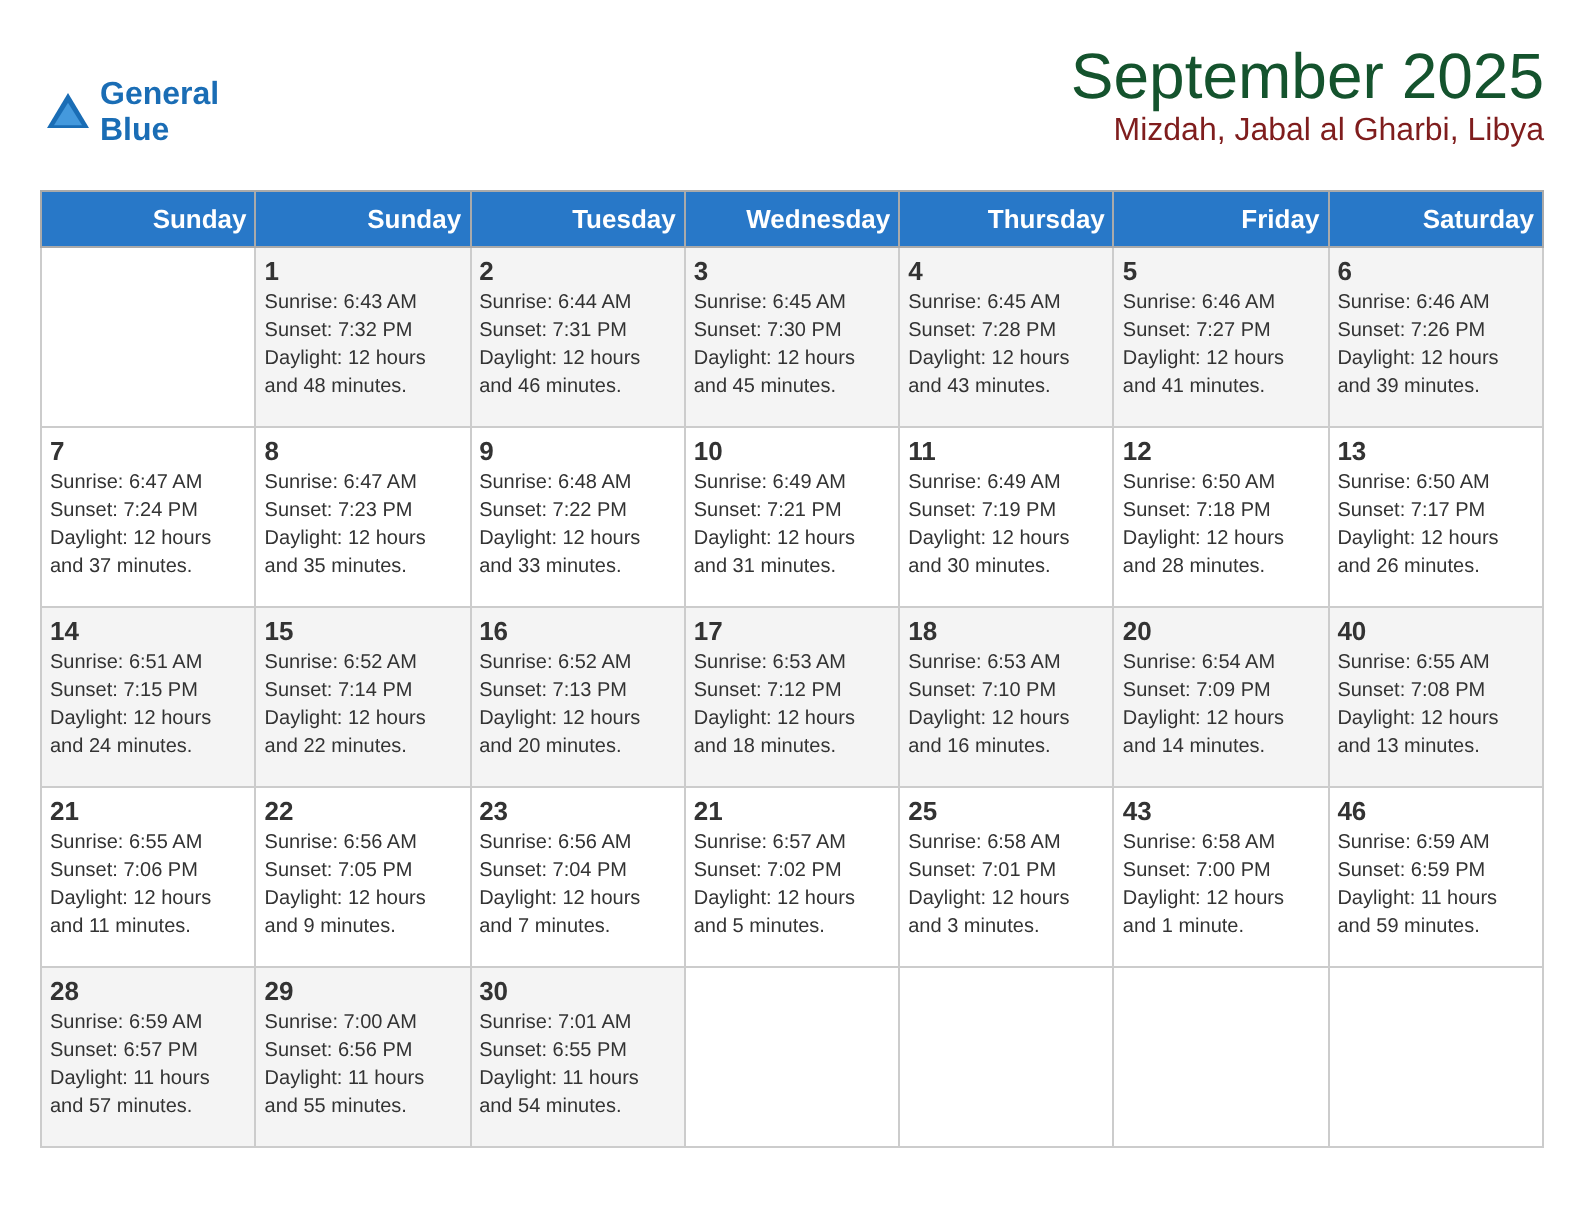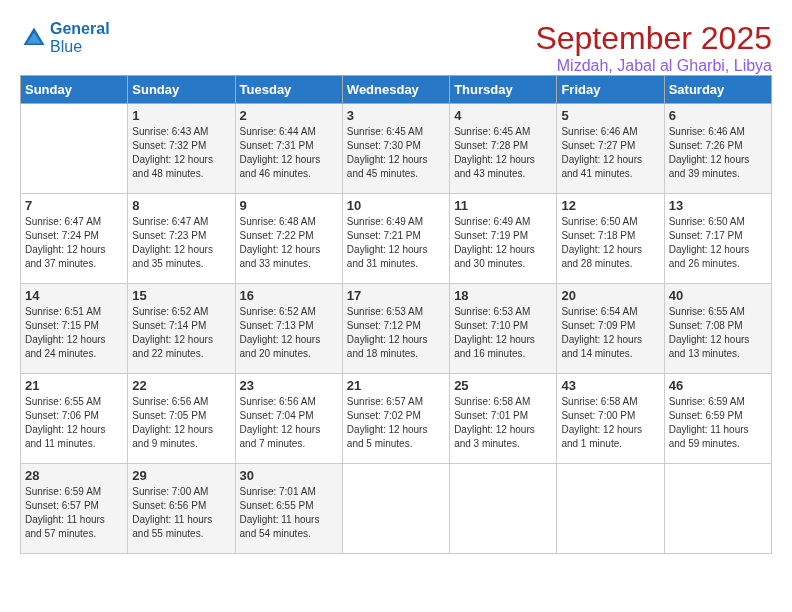--- a/index.html
+++ b/index.html
@@ -5,55 +5,55 @@
     * { box-sizing: border-box; margin: 0; padding: 0; }
     body {
       font-family: Arial, sans-serif;
       background: #fff;
       width: 792px;
       min-height: 612px;
       padding: 20px;
     }
     .header {
       display: flex;
-      align-items: flex-start;
+      align-items: flex-end;
       justify-content: space-between;
-      margin-bottom: 0;
+      margin-bottom: 20px;
     }
     .logo {
       display: flex;
       align-items: center;
     }
     .logo-icon {
       width: 28px;
       height: 28px;
       margin-right: 2px;
     }
     .title-block {
       text-align: right;
     }
     .month-title {
       font-size: 32px;
-      color: #b91c1c;
+      color: #14532d;
       font-weight: normal;
     }
     .location-title {
       font-size: 16px;
-      color: #8b5cf6;
+      color: #7f1d1d;
     }
     table {
       width: 100%;
       border-collapse: collapse;
       font-size: 11px;
     }
     thead tr th {
       background-color: #2878c8;
       color: white;
       padding: 6px 4px;
-      text-align: left;
+      text-align: right;
       font-size: 13px;
       font-weight: bold;
       border: 1px solid #aaa;
     }
     tbody tr td {
       border: 1px solid #ccc;
       vertical-align: top;
       padding: 4px 4px;
       min-height: 80px;
       height: 90px;
@@ -87,21 +87,21 @@
 <body>
 
 <div class="header">
   <div class="logo">
     <svg class="logo-icon" viewBox="0 0 40 40" xmlns="http://www.w3.org/2000/svg">
       <polygon points="20,5 35,30 5,30" fill="#1a6db5"></polygon>
       <polygon points="20,12 30,28 10,28" fill="#4499dd"></polygon>
     </svg>
     <div>
       <div style="font-size:16px; font-weight:bold; color:#1a6db5;">General</div>
-      <div style="font-size:16px; font-weight:normal; color:#1a6db5;">Blue</div>
+      <div style="font-size:16px; font-weight:bold; color:#1a6db5;">Blue</div>
     </div>
   </div>
   <div class="title-block">
     <div class="month-title">September 2025</div>
     <div class="location-title">Mizdah, Jabal al Gharbi, Libya</div>
   </div>
 </div>
 
 <table>
   <thead>

